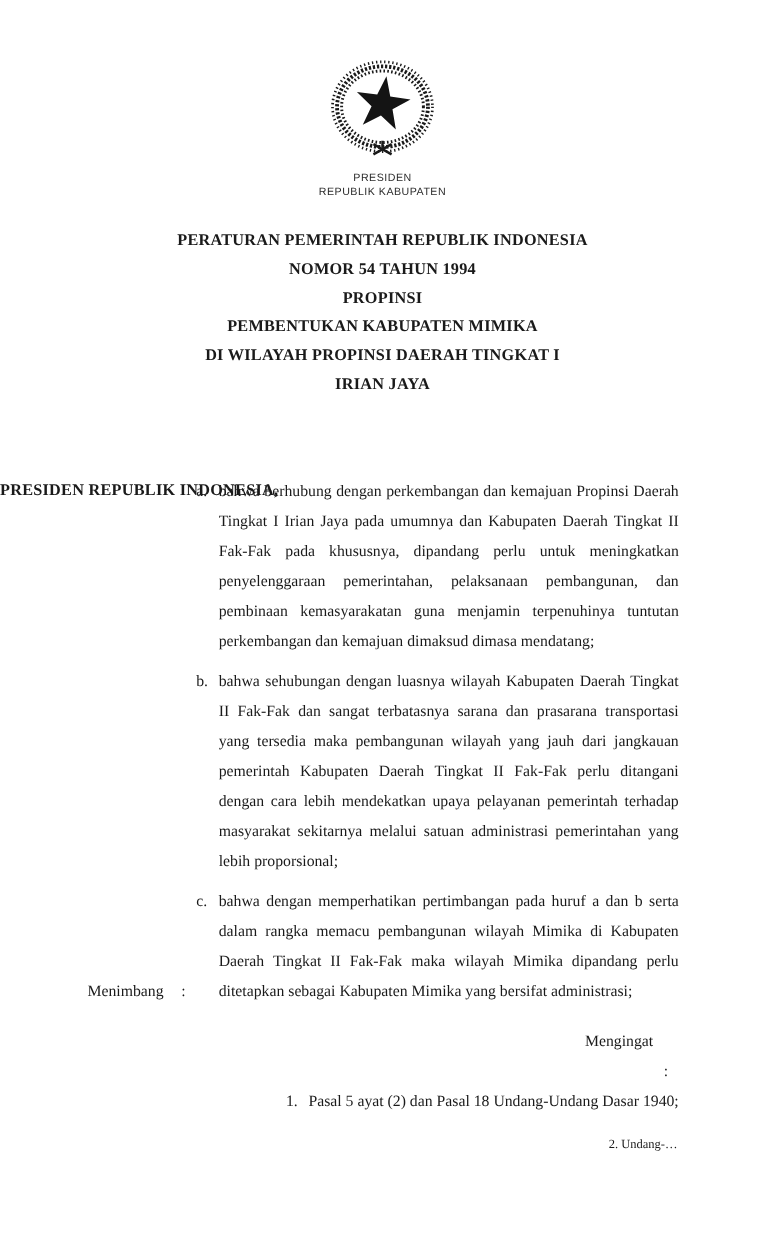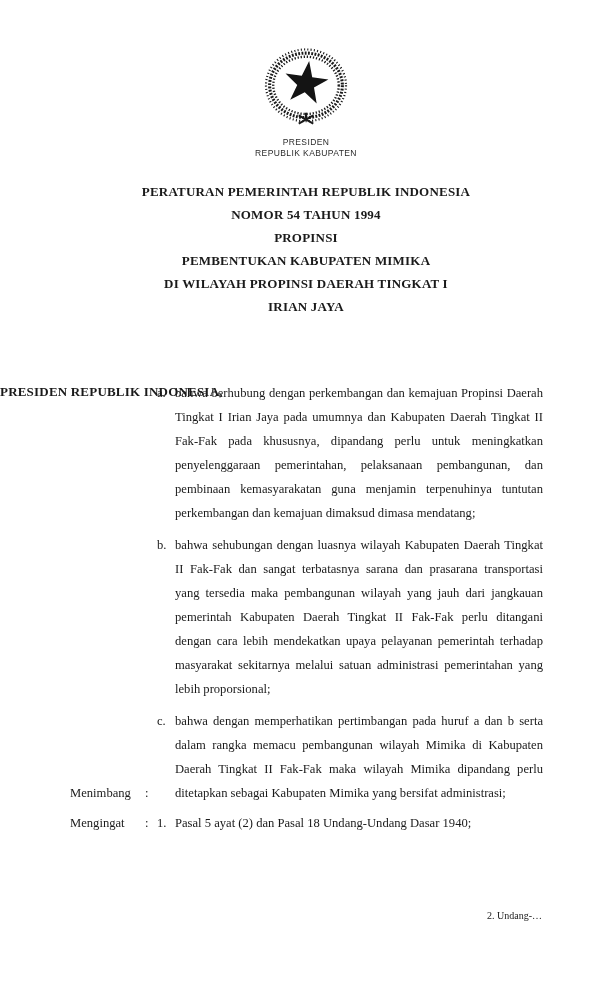--- a/index.html
+++ b/index.html
@@ -66,21 +66,21 @@
   
   .body-block {
     position: absolute;
     top: 381px;
     left: 70px;
     right: 69px;
     font-size: 12.6px;
     line-height: 24px;
   }
   .clause { display: flex; align-items: flex-end; }
-  .clause + .clause { margin-top: 6px; }
+  .clause + .clause { margin-top: 16px; flex-direction: column; }
   .clause-label { width: 75px; flex: none; }
   .clause-sep { width: 12px; flex: none; }
   .clause-items { flex: 1; min-width: 0; }
   .clause-item { display: flex; margin-bottom: 8px; }
   .clause-item:last-child { margin-bottom: 0; }
   .item-marker { width: 18px; flex: none; }
   .item-text { flex: 1; text-align: justify; }
 
   
   .catchword {

